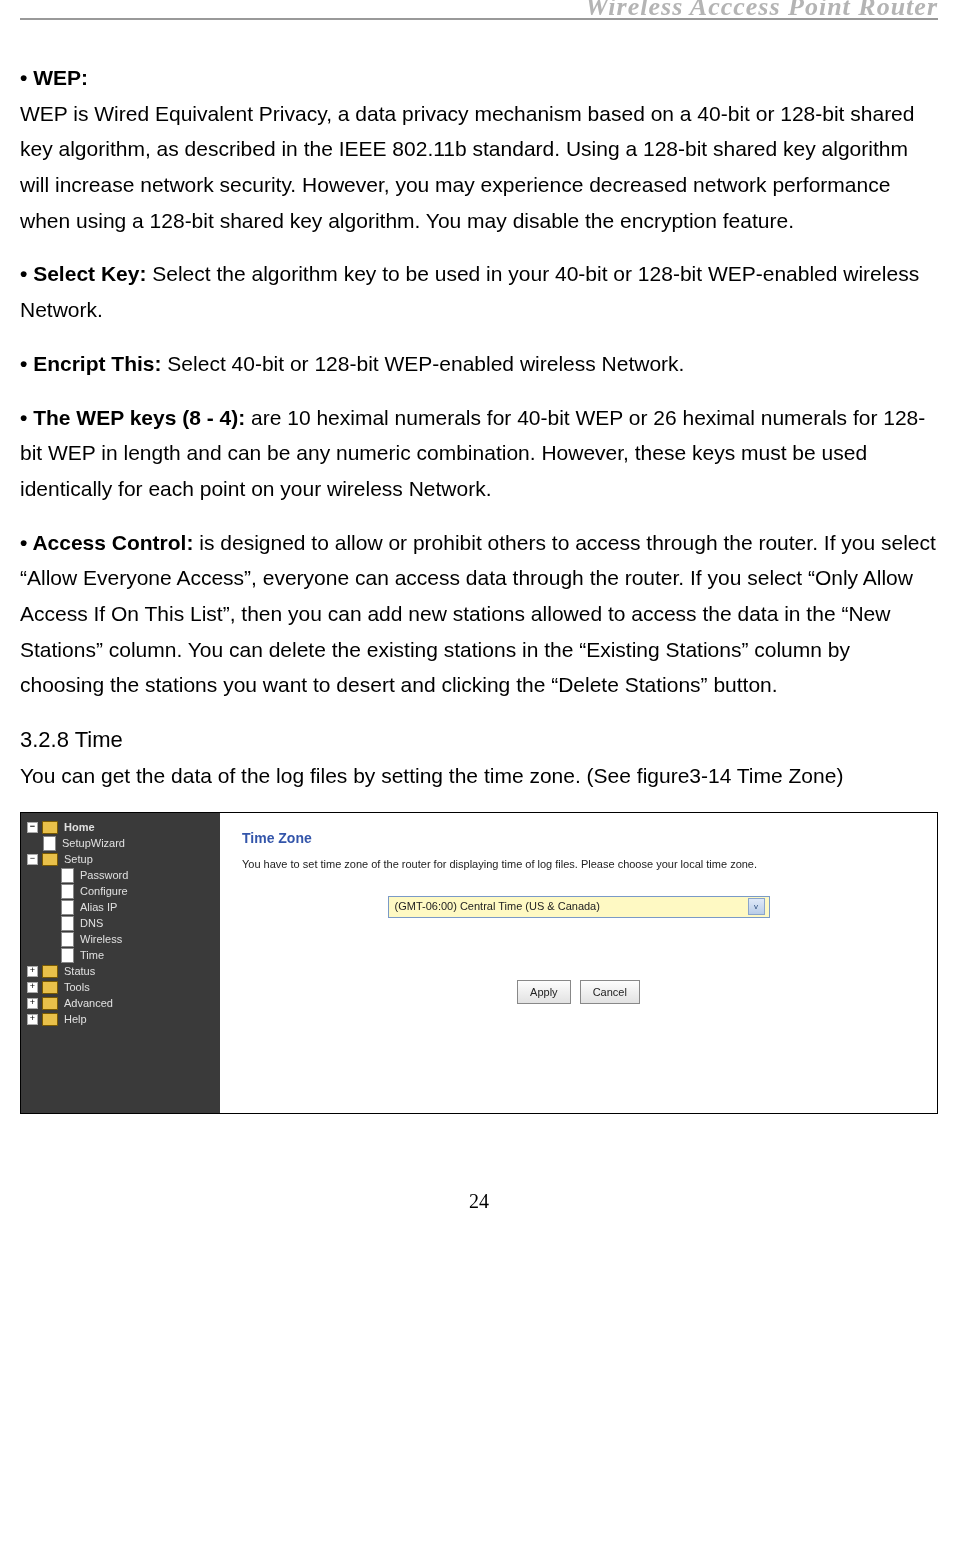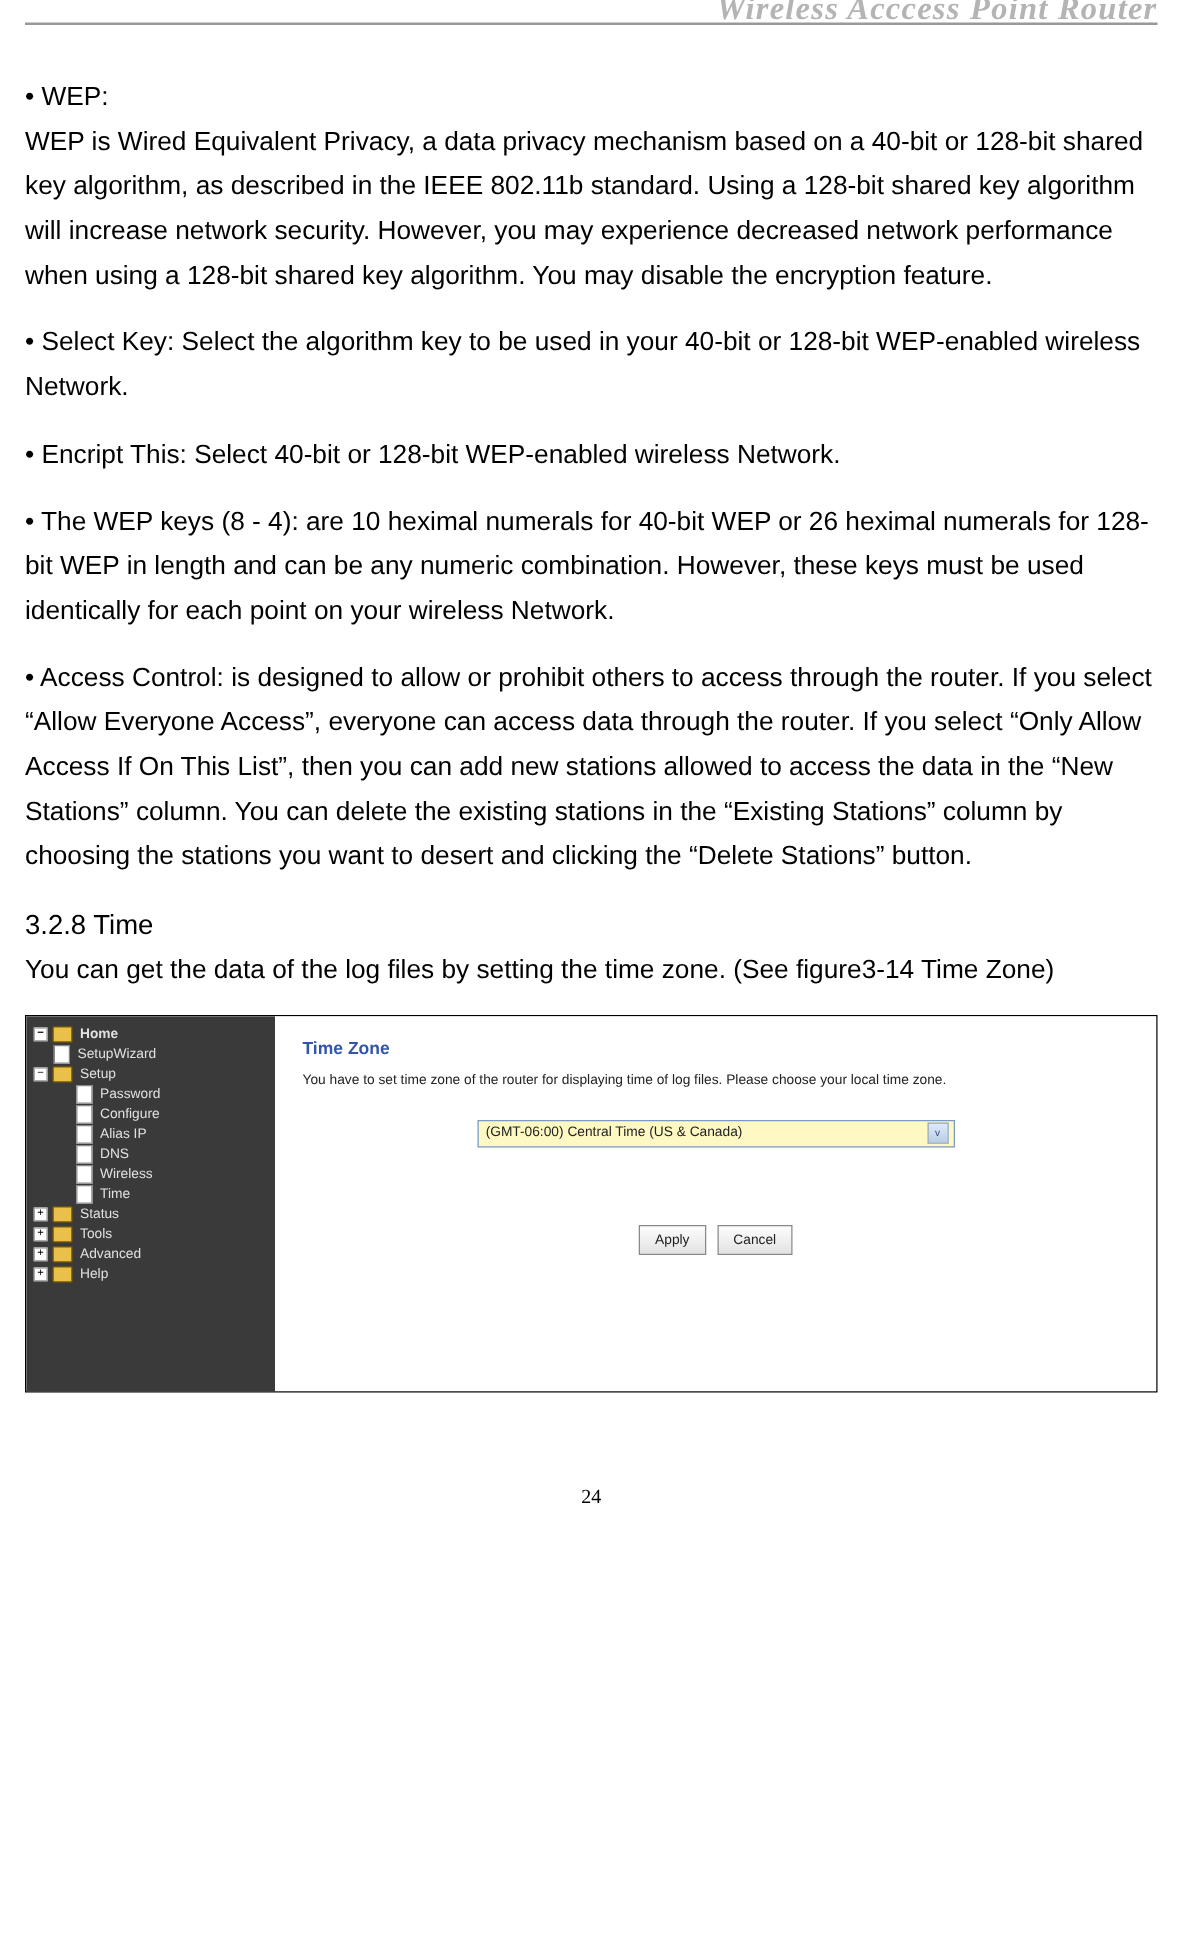--- a/index.html
+++ b/index.html
@@ -3,21 +3,21 @@
   <meta charset="utf-8">
   <style>
     body {
       font-family: Arial, Helvetica, sans-serif;
       margin: 0;
       padding: 0;
       background: #fff;
       width: 958px;
     }
     .page {
-      padding: 0 32px 40px 20px;
+      padding: 0 20px 40px 20px;
     }
     .header-rule {
       border-top: 2px solid #999;
       margin-top: 18px;
       position: relative;
     }
     .header-title {
       position: absolute;
       right: 0;
       top: -28px;
@@ -28,21 +28,21 @@
       color: #b4b4b4;
       letter-spacing: 1px;
     }
     .content {
       margin-top: 40px;
       font-size: 21px;
       line-height: 1.7;
       color: #000;
     }
     .para { margin-bottom: 18px; }
-    .bold { font-weight: normal; }
+    .bold { font-weight: bold; }
     .section-heading {
       font-weight: normal;
       font-size: 22px;
       margin-top: 14px;
     }
     .figure-caption {
       text-align: center;
       font-size: 21px;
       margin-top: 18px;
       margin-bottom: 8px;
@@ -143,21 +143,21 @@
       background: linear-gradient(#fdfdfd, #e2e2e2);
       color: #222;
       font-size: 11px;
       padding: 2px 12px;
       margin: 12px 3px;
       cursor: pointer;
     }
     .page-number {
       text-align: center;
       font-family: "Times New Roman", serif;
-      font-size: 16px;
+      font-size: 20px;
       margin-top: 70px;
     }
   </style>
 </head>
 <body>
 
 <div class="page">
   <div class="header-rule">
     <div class="header-title">Wireless  Acccess  Point  Router</div>
   </div>

